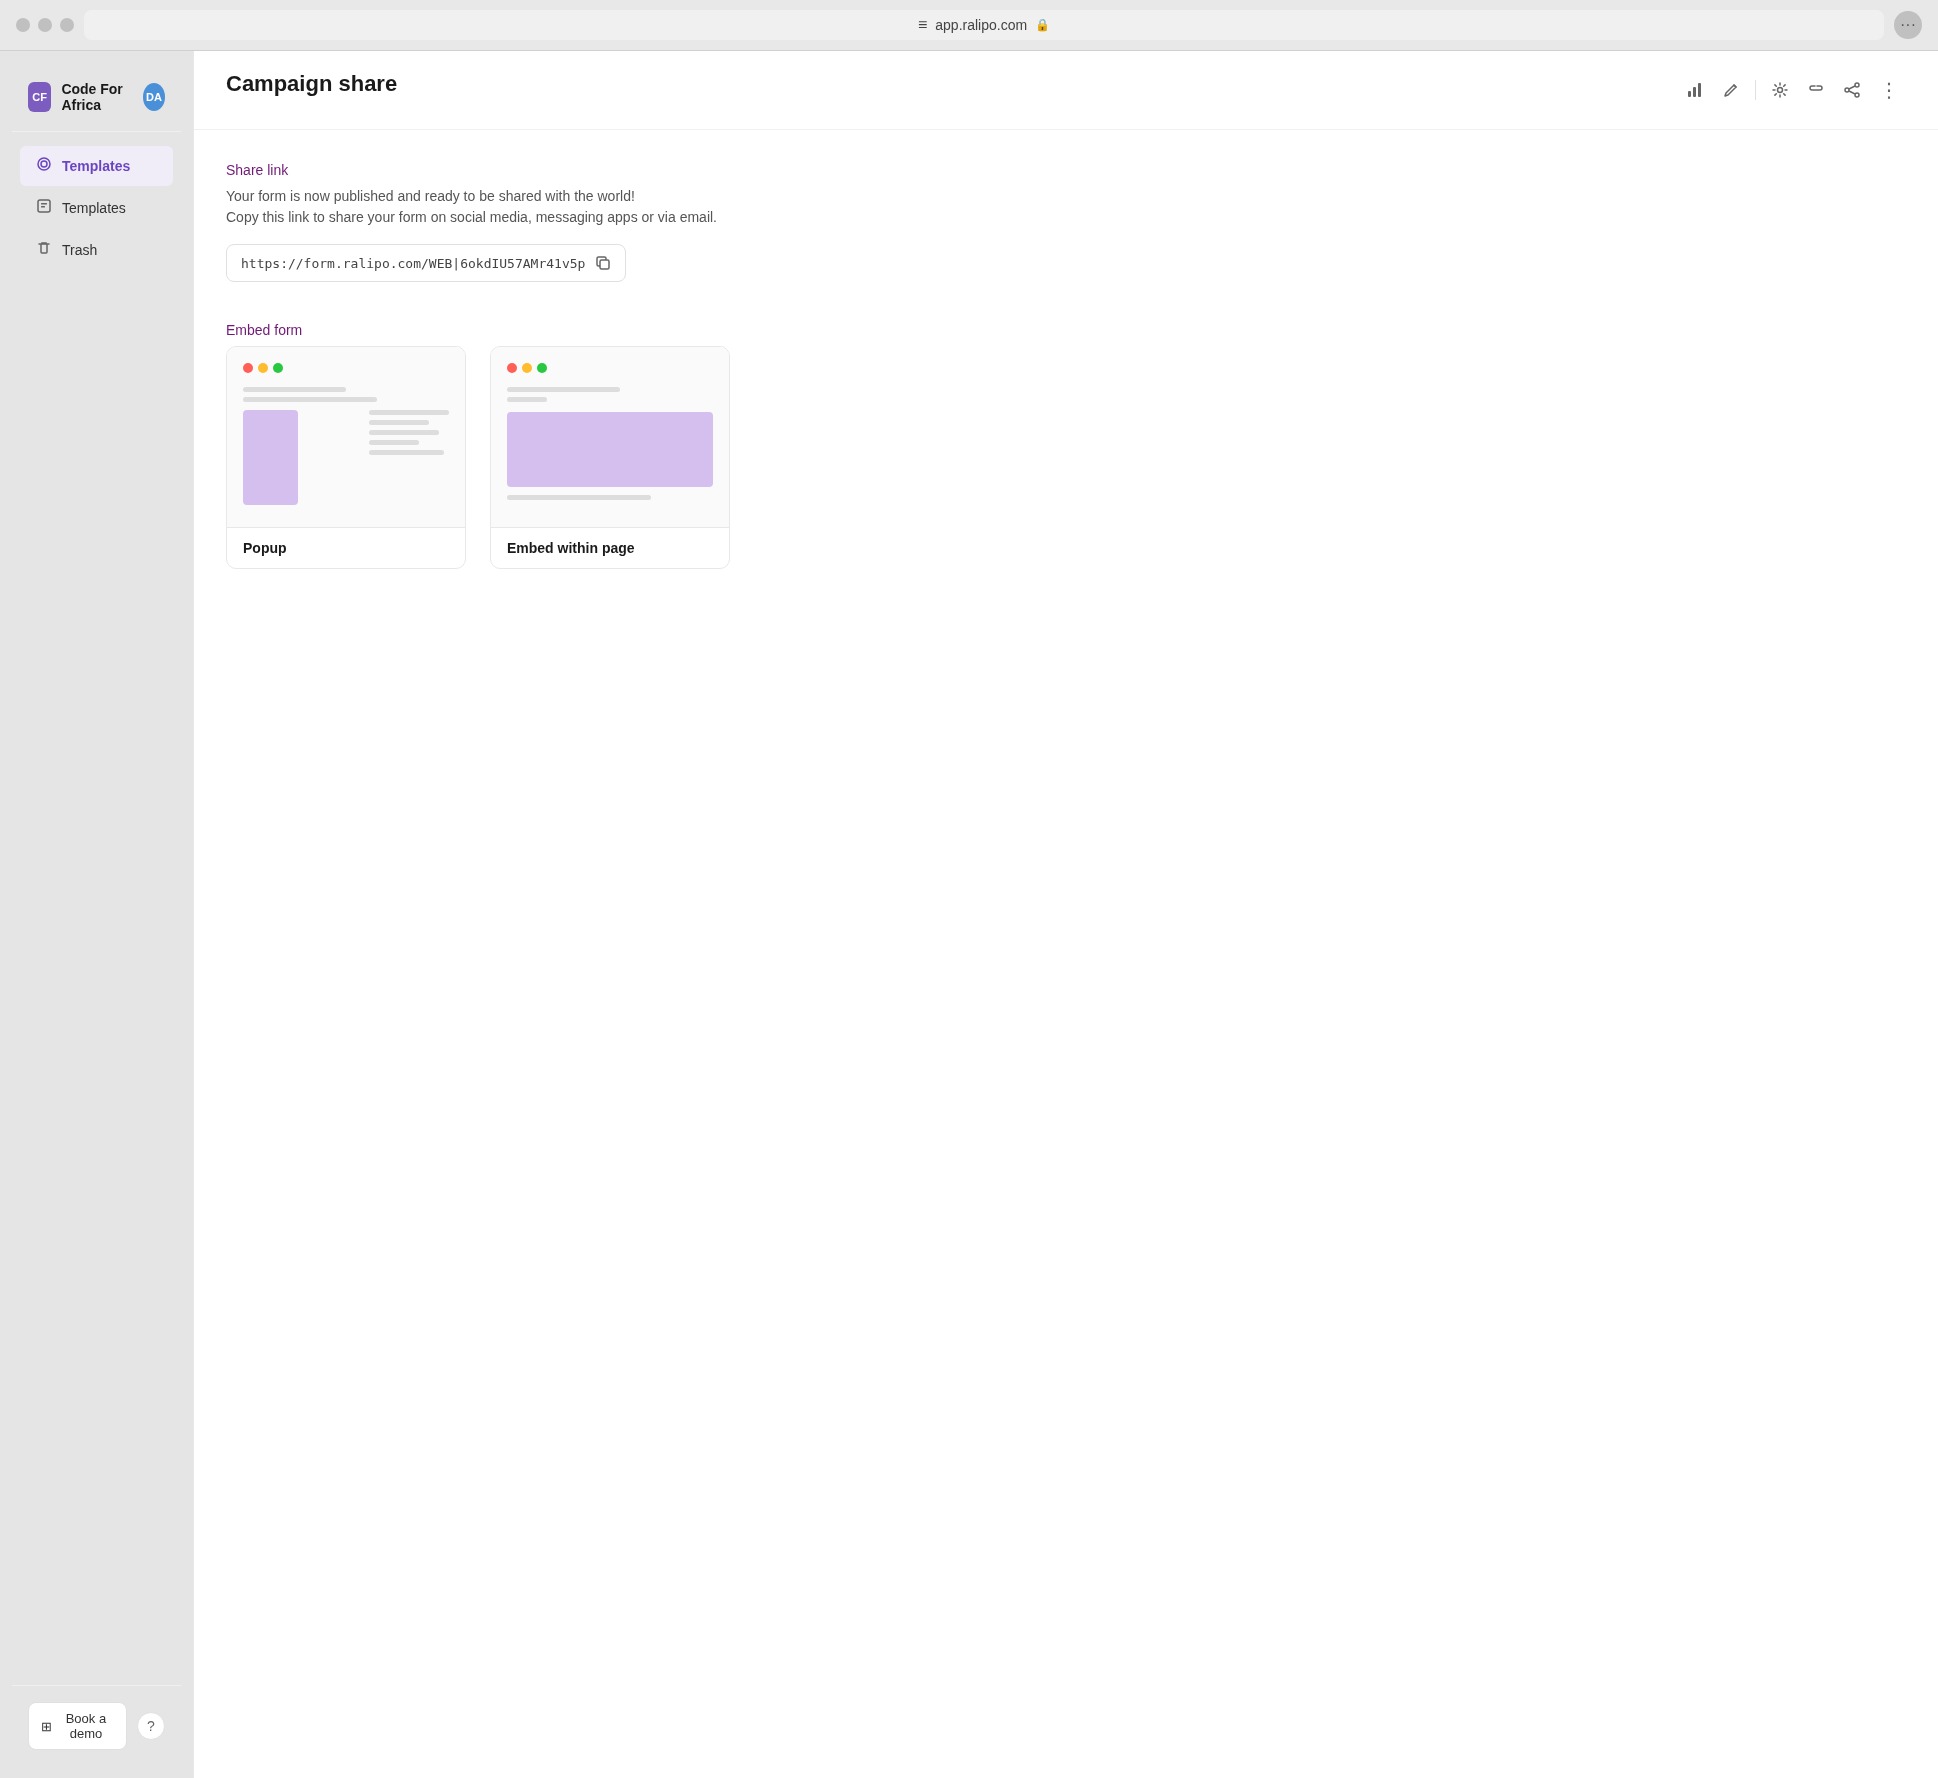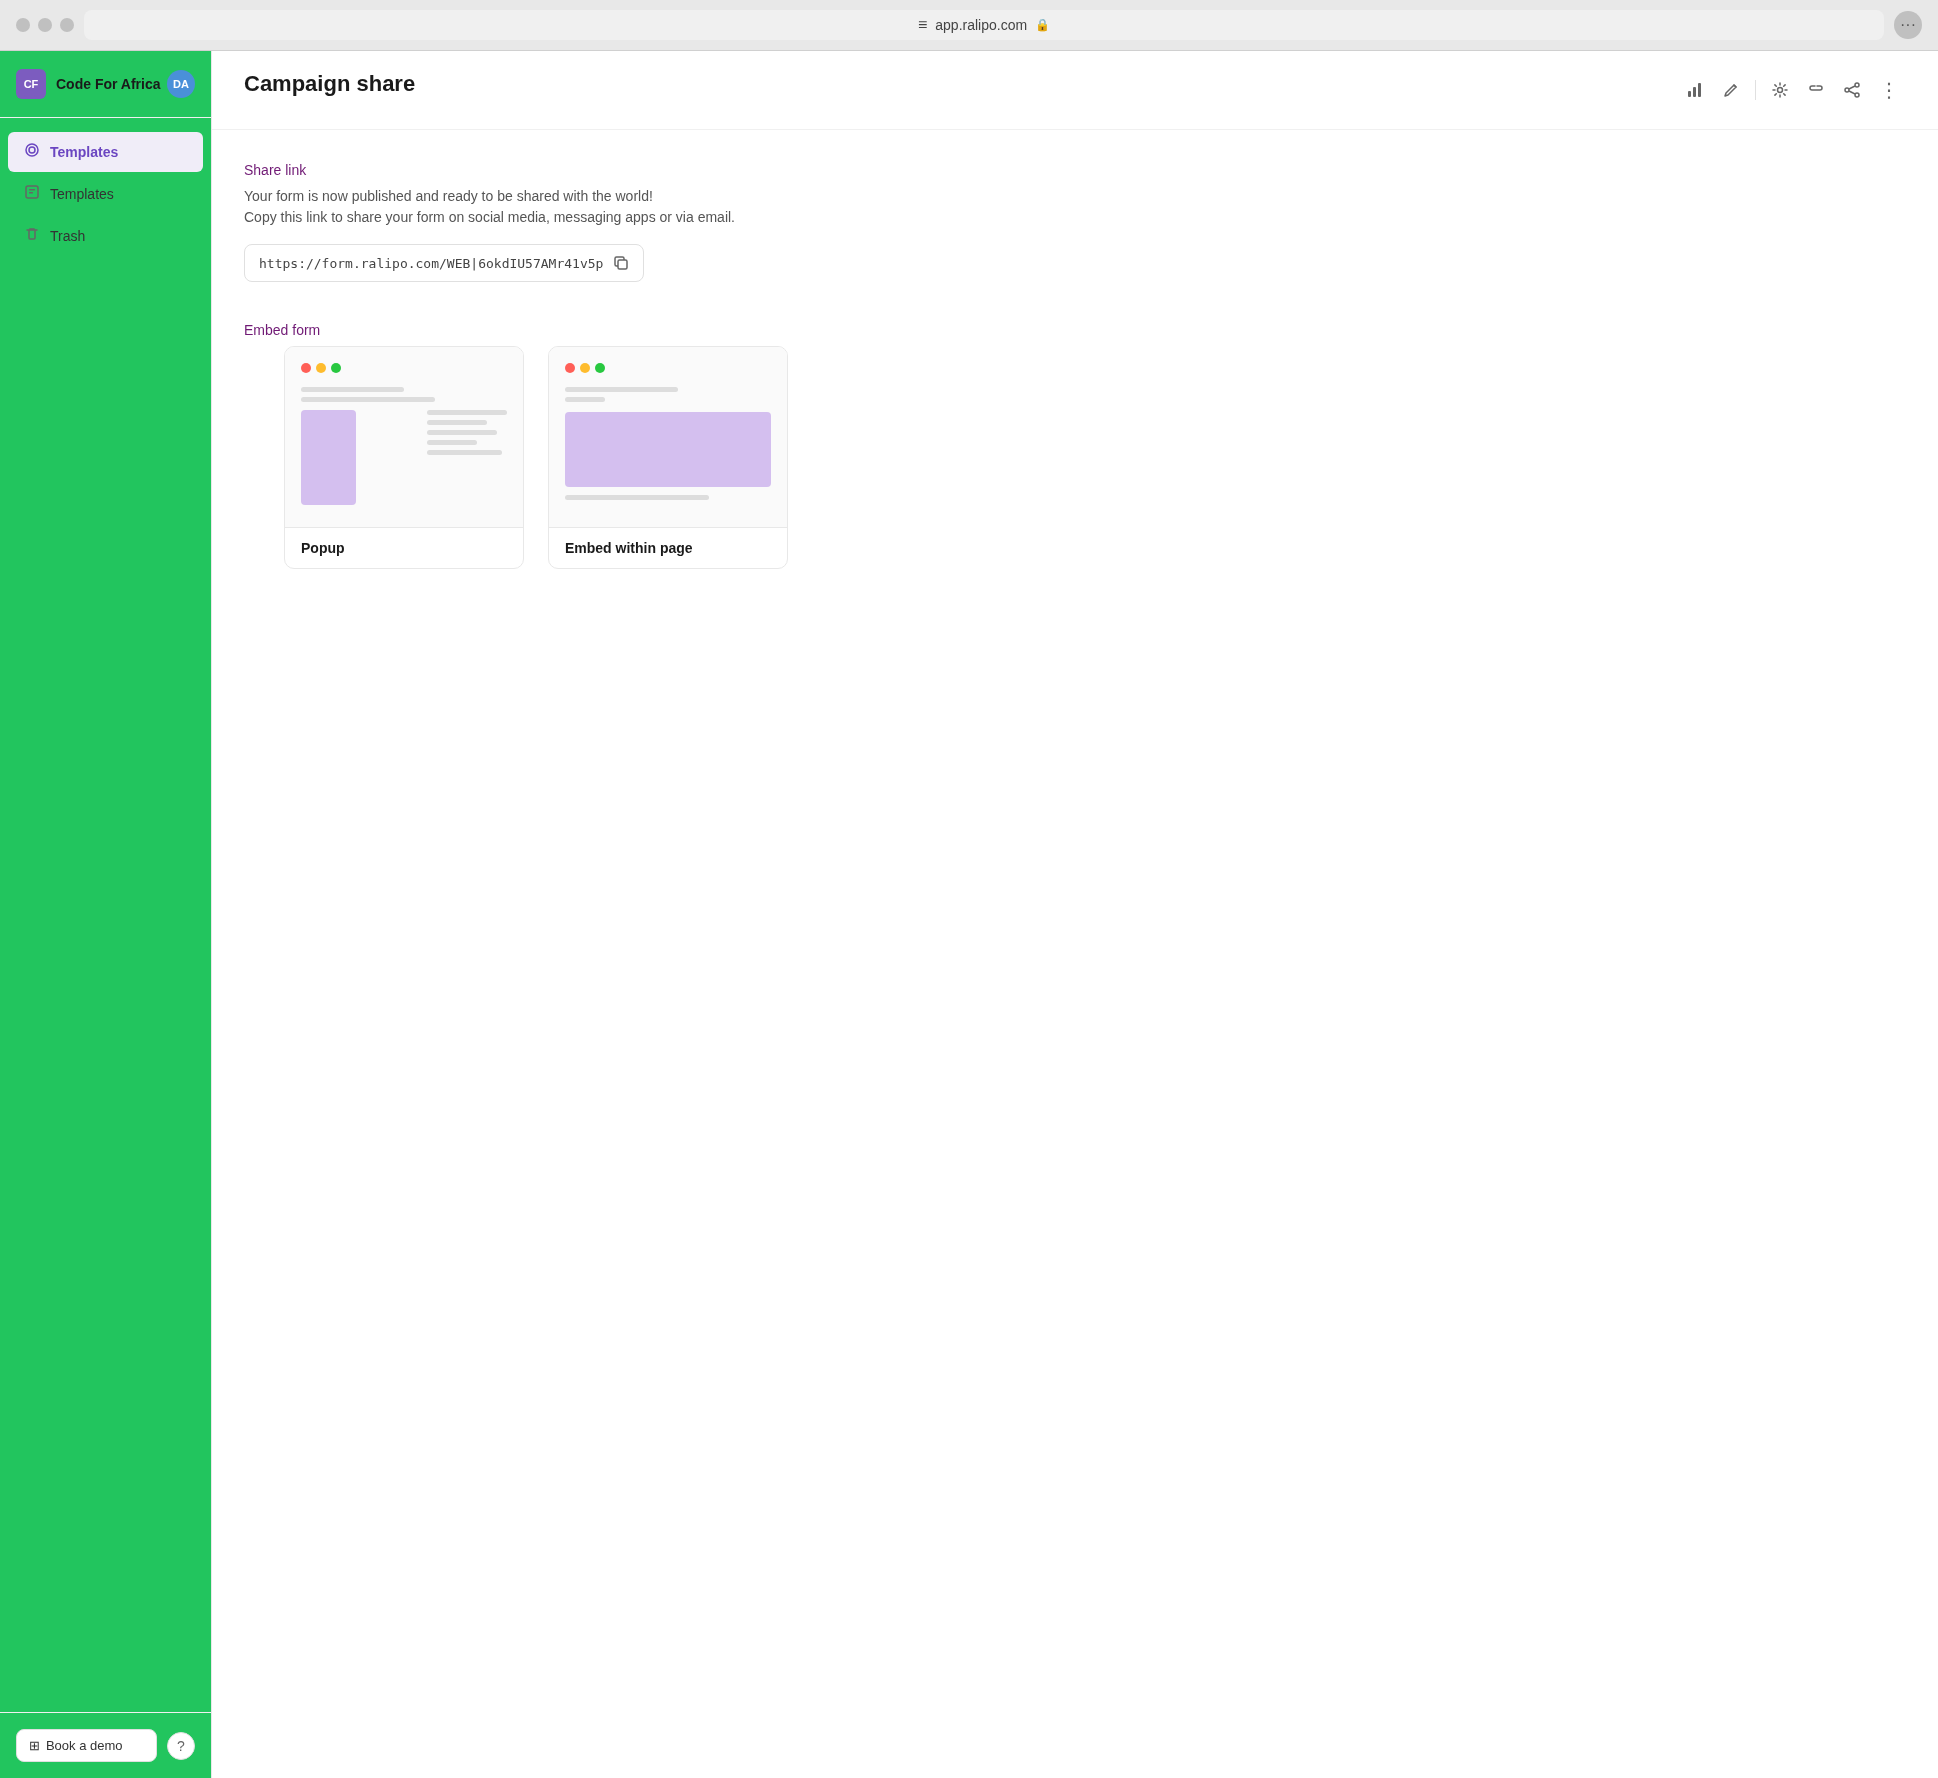--- a/index.html
+++ b/index.html
@@ -41,26 +41,26 @@
       cursor: pointer;
       display: flex; align-items: center; justify-content: center;
       font-size: 16px; color: #555;
     }
 
     
     .app { display: flex; flex: 1; overflow: hidden; }
 
     
     .sidebar {
-      width: 212px;
-      background: #22c55e;
+      width: 194px;
+      background: #e5e5e5;
       border-right: 1px solid #e8e8e8;
       display: flex;
       flex-direction: column;
-      padding: 0;
+      padding: 12px;
       position: relative;
     }
     .sidebar-header {
       display: flex;
       align-items: center;
       justify-content: space-between;
       padding: 18px 16px;
       border-bottom: 1px solid #f0f0f0;
     }
     .org-info { display: flex; align-items: center; gap: 10px; }
@@ -172,21 +172,21 @@
       gap: 10px;
     }
     .link-text { font-size: 13px; color: #444; flex: 1; font-family: monospace; }
     .copy-btn {
       background: none; border: none; cursor: pointer;
       color: #666; font-size: 16px;
       display: flex; align-items: center;
     }
 
     
-    .embed-cards { display: flex; gap: 24px; flex-wrap: wrap; margin-left: 40px; }
+    .embed-cards { display: flex; gap: 24px; flex-wrap: wrap; }
     .embed-card {
       border: 1px solid #e8e8e8;
       border-radius: 10px;
       overflow: hidden;
       width: 240px;
       cursor: pointer;
       transition: box-shadow 0.15s;
     }
     .card-preview {
       background: #fafafa;

